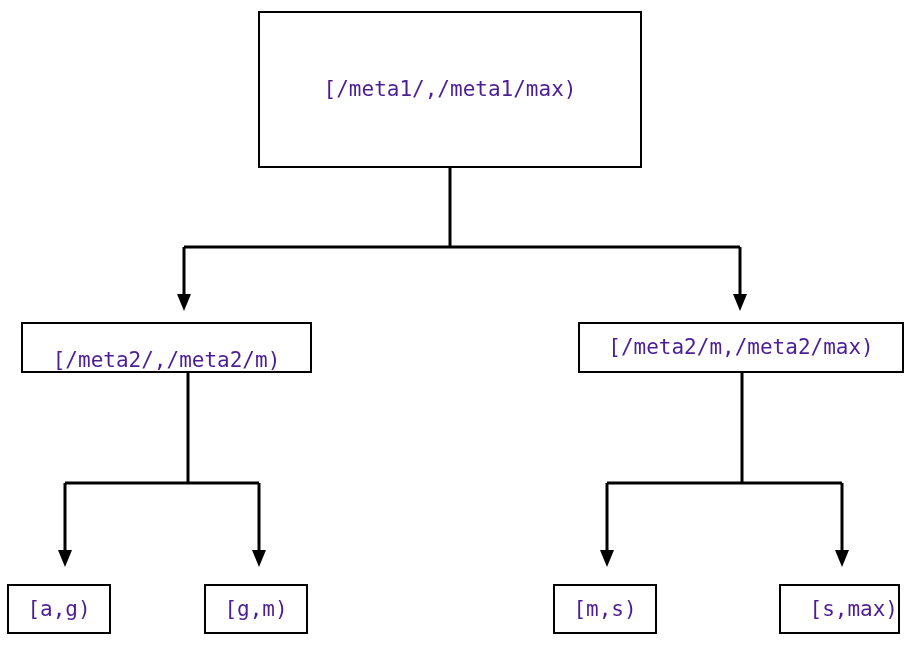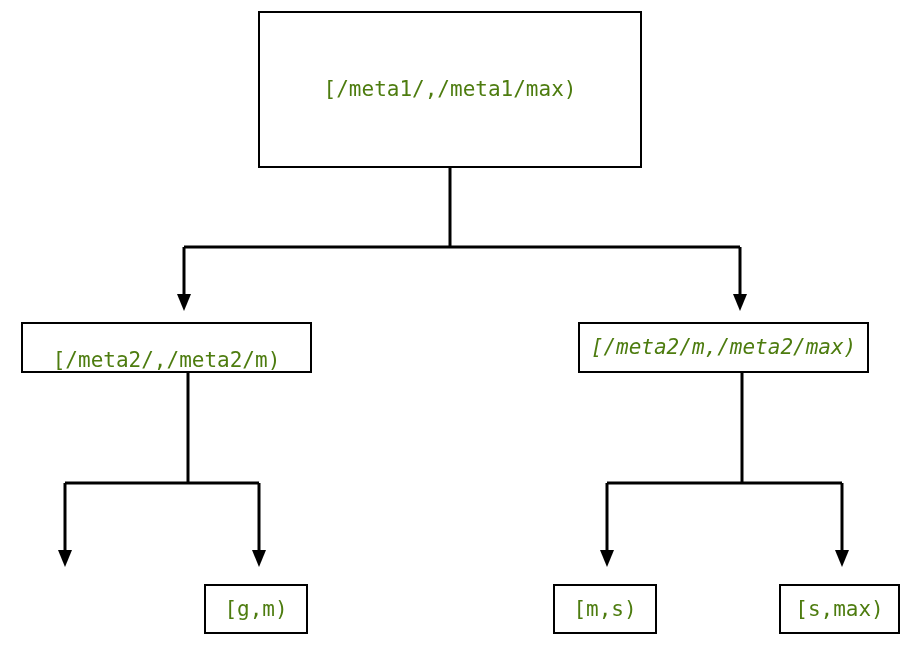--- a/index.html
+++ b/index.html
@@ -33,21 +33,21 @@
     border: 2px solid #000000;
     display: flex;
     align-items: center;
     justify-content: center;
     z-index: 2;
   }
   .node-label {
     font-family: "DejaVu Sans Mono", "Liberation Mono", monospace;
     font-size: 21px;
     line-height: 1;
-    color: #4d7c0f;
+    color: #4c1d95;
     white-space: pre;
     letter-spacing: 0px;
   }
   .node-root .node-label {
     font-size: 21px;
   }
   .node-mid .node-label {
     font-size: 21px;
   }
   .node-leaf .node-label {
@@ -94,30 +94,33 @@
   </svg>
 
   <div class="node-box node-root" style="left:258px; top:11px; width:384px; height:157px;">
     <span class="node-label">[/meta1/,/meta1/max)</span>
   </div>
 
   <div class="node-box node-mid" style="left:21px; top:322px; width:291px; height:51px;align-items:flex-end;">
     <span class="node-label">[/meta2/,/meta2/m)</span>
   </div>
 
-  <div class="node-box node-mid" style="left:578px; top:322px; width:291px; height:51px;font-style:italic;">
+  <div class="node-box node-mid" style="left:578px; top:322px; width:326px; height:51px;">
     <span class="node-label">[/meta2/m,/meta2/max)</span>
   </div>
 
+  <div class="node-box node-leaf" style="left:7px; top:584px; width:104px; height:50px;">
+    <span class="node-label">[a,g)</span>
+  </div>
 
   <div class="node-box node-leaf" style="left:204px; top:584px; width:104px; height:50px;align-items:center;">
     <span class="node-label">[g,m)</span>
   </div>
 
   <div class="node-box node-leaf" style="left:553px; top:584px; width:104px; height:50px;text-align:center;">
     <span class="node-label">[m,s)</span>
   </div>
 
-  <div class="node-box node-leaf" style="left:779px; top:584px; width:121px; height:50px;">
+  <div class="node-box node-leaf" style="left:779px; top:584px; width:121px; height:50px;justify-content:flex-end;">
     <span class="node-label">[s,max)</span>
   </div>
 
 </div>
 
 </body></html>

